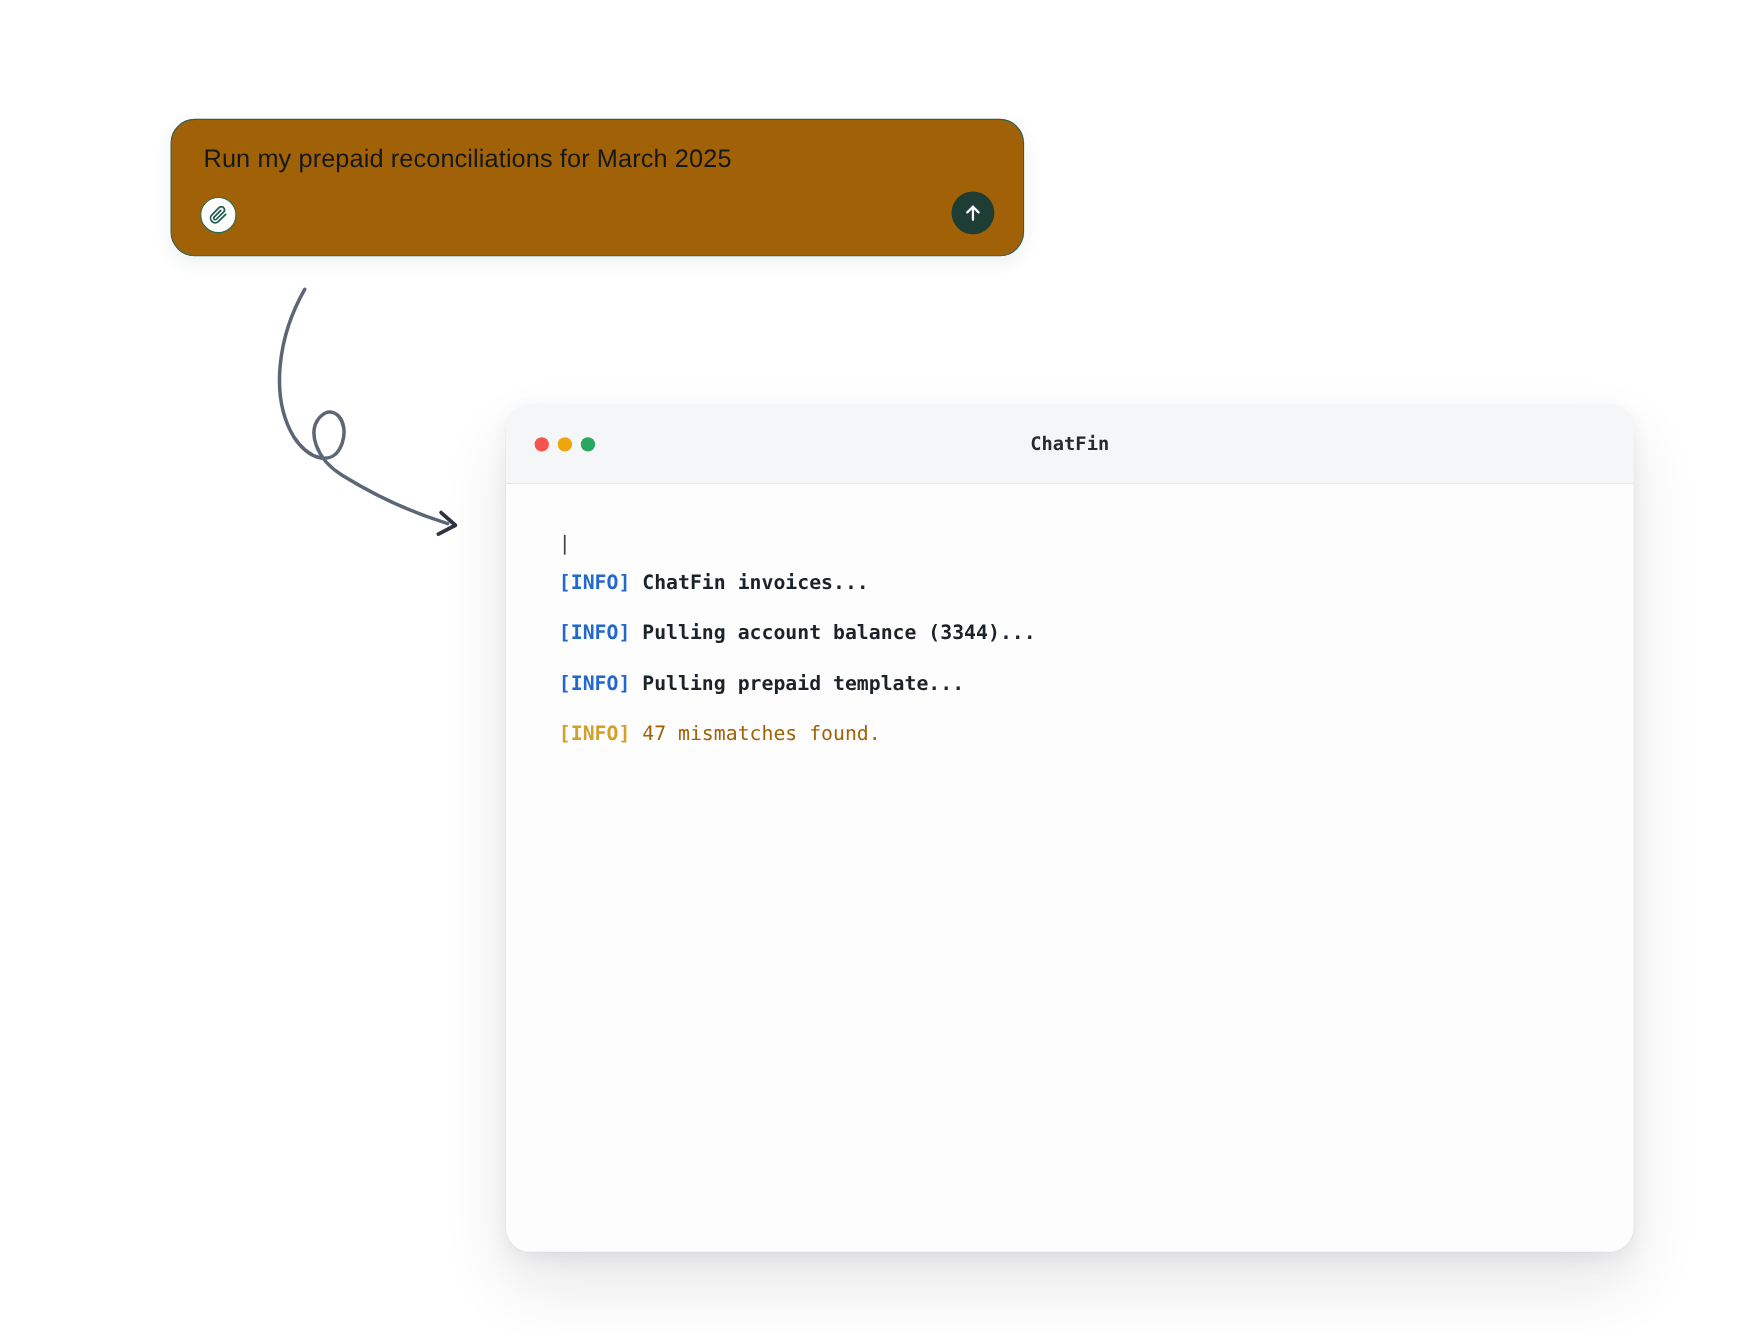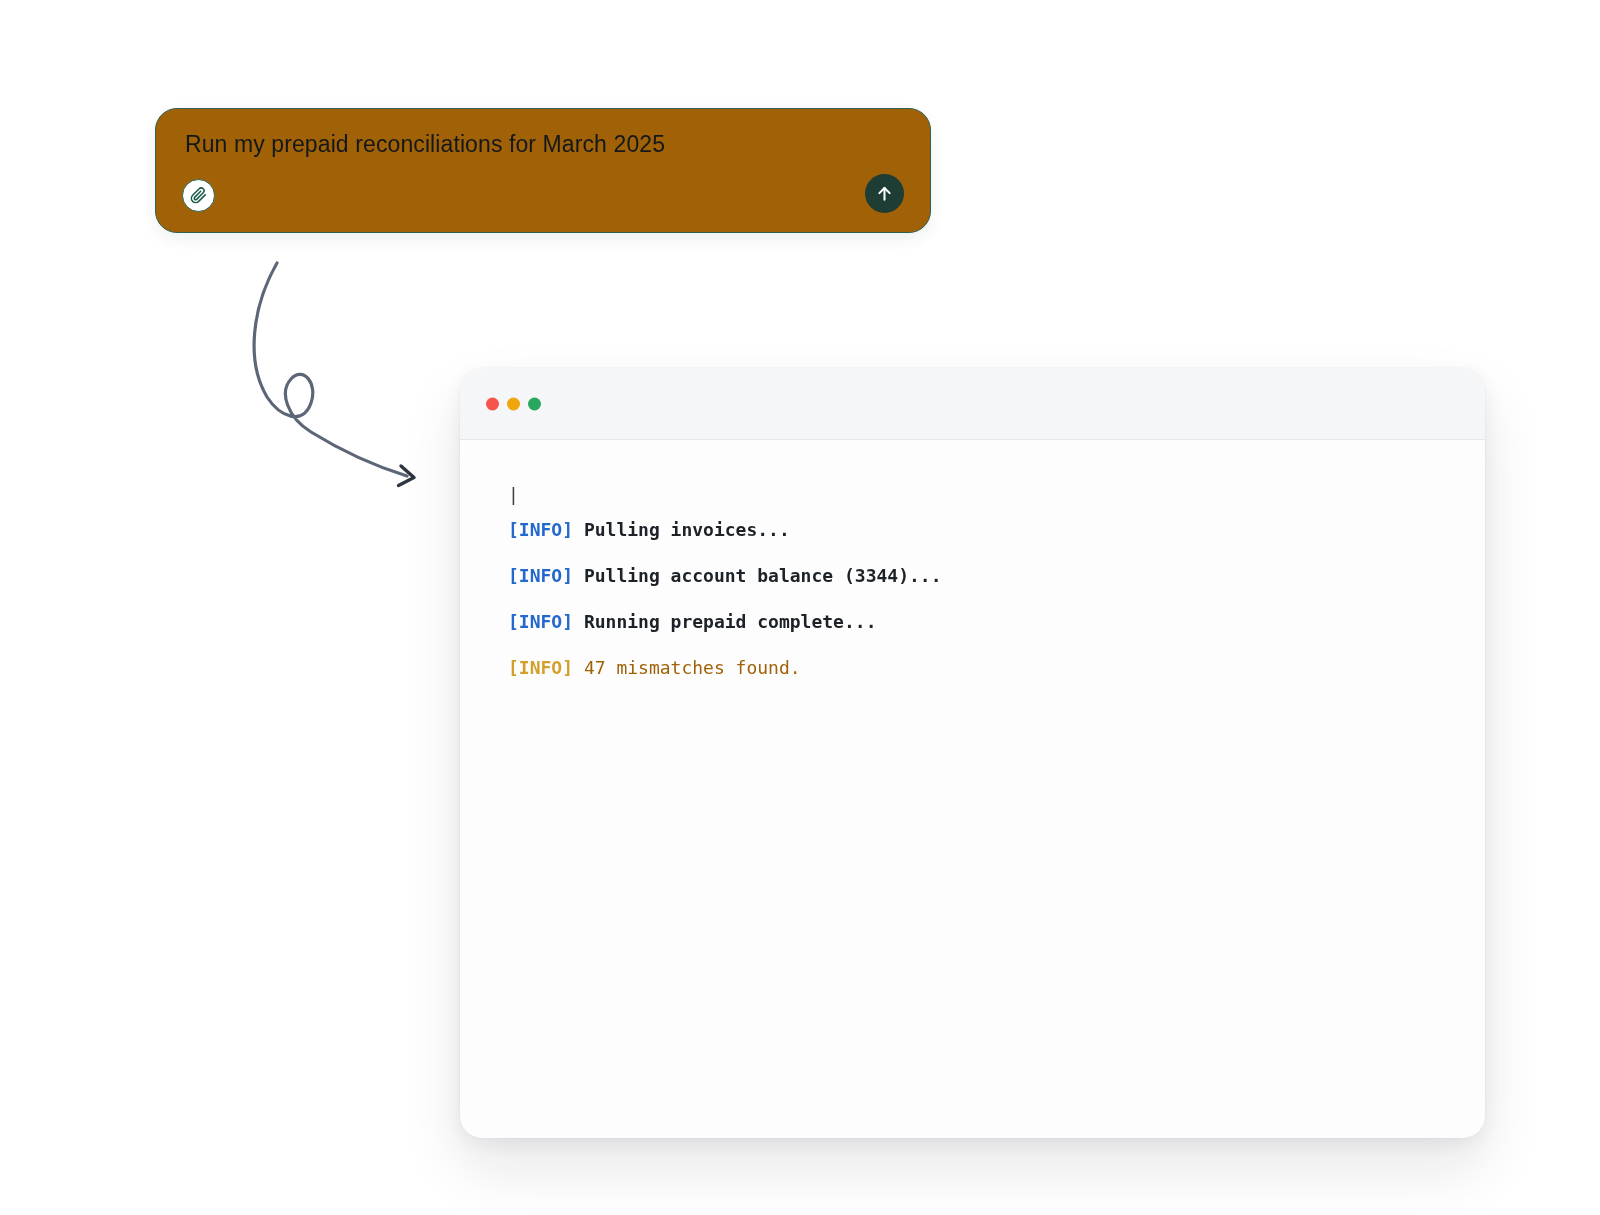--- a/index.html
+++ b/index.html
@@ -149,35 +149,36 @@
   </svg>
 </div>
 
 <div class="app-window">
   <div class="titlebar">
     <div class="traffic-lights">
       <span class="light" style="background: rgb(246, 85, 77);"></span>
       <span class="light" style="background: rgb(240, 165, 11);"></span>
       <span class="light" style="background: rgb(42, 167, 94);"></span>
     </div>
+    <div class="window-title">ChatFin</div>
   </div>
 
   <div class="terminal">
     <div class="cursor-line">|</div>
     <div>
   <div class="log-line">
-    <span class="log-tag" style="color: rgb(34, 104, 205);">[INFO]</span><span> </span><span class="log-message">Pulling invoices...</span>
+    <span class="log-tag" style="color: rgb(34, 104, 205);">[INFO]</span><span> </span><span class="log-message">ChatFin invoices...</span>
   </div>
 
   <div class="log-line">
     <span class="log-tag" style="color: rgb(34, 104, 205);">[INFO]</span><span> </span><span class="log-message">Pulling account balance (3344)...</span>
   </div>
 
   <div class="log-line">
-    <span class="log-tag" style="color: rgb(34, 104, 205);">[INFO]</span><span> </span><span class="log-message">Running prepaid complete...</span>
+    <span class="log-tag" style="color: rgb(34, 104, 205);">[INFO]</span><span> </span><span class="log-message">Pulling prepaid template...</span>
   </div>
 
 
   <div class="log-line muted">
     <span class="log-tag" style="color: rgb(211, 161, 43);">[INFO]</span><span> </span><span class="log-message">47 mismatches found.</span>
   </div>
 </div>
   </div>
 </div>
 

